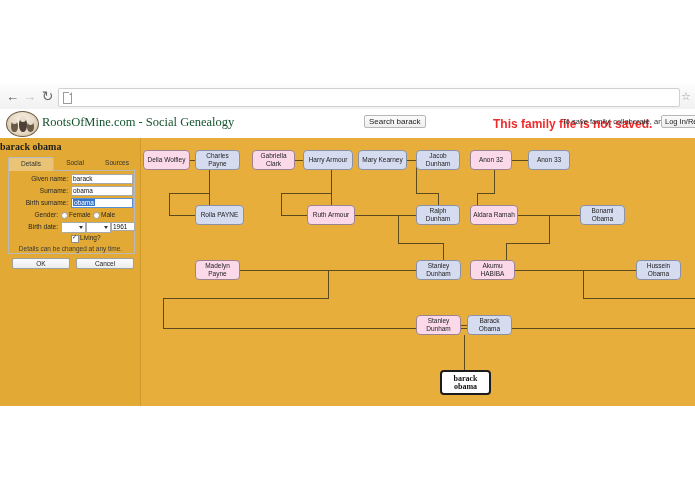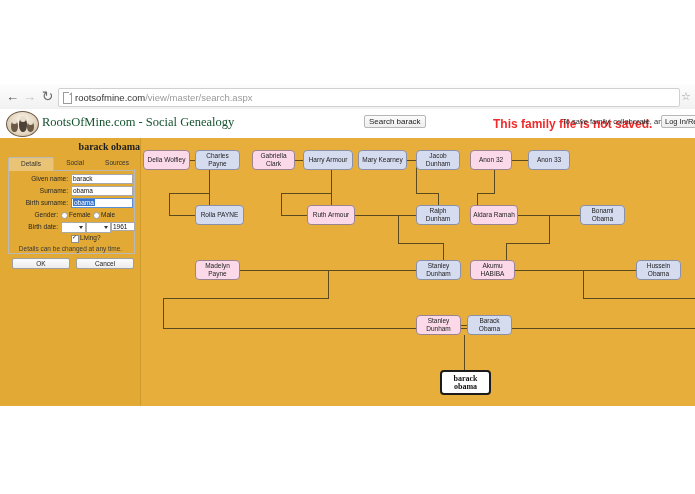--- a/index.html
+++ b/index.html
@@ -50,21 +50,21 @@
   #login-btn{position:absolute;left:661px;top:115px;font-size:7.5px;padding:1px 3px;
              background:linear-gradient(#fbfbfb,#ededed);border:1px solid #b6b6b6;border-radius:2px;
              color:#222;white-space:nowrap;overflow:hidden;width:36px;cursor:pointer;}
 
   
   #canvas{position:absolute;left:0;top:138px;width:695px;height:268px;background:#e8ae3c;overflow:hidden;}
   #sidebar{position:absolute;left:0;top:138px;width:140px;height:268px;background:#e2a935;
            border-right:1px solid #cf9a2c;}
 
   
-  #person-title{position:absolute;left:0;top:141px;width:140px;text-align:right;
+  #person-title{position:absolute;left:0;top:141px;width:140px;text-align:left;
                 font-size:10px;font-weight:bold;color:#1d1d1d;font-family:"Liberation Serif",serif;}
   #tabstrip{position:absolute;left:8px;top:157px;width:125px;height:13px;border-bottom:1px solid #b9b9b9;}
   .tab{position:absolute;top:0;height:12px;line-height:12px;font-size:6.5px;text-align:center;
        color:#333;cursor:pointer;}
   .tab.active{background:#e9c477;border:1px solid #b9b9b9;border-bottom:1px solid #e9c477;border-radius:2px 2px 0 0;}
   #tab-details{left:0;width:44px;}
   #tab-social{left:48px;width:38px;}
   #tab-sources{left:90px;width:38px;}
 
   #form-box{position:absolute;left:8px;top:169px;width:125px;height:84px;background:transparent;
@@ -119,21 +119,20 @@
 <body>
 
 <div id="screen">
 
   <div id="chrome"></div>
   <div class="navbtn" id="back-btn">←</div>
   <div class="navbtn" id="fwd-btn">→</div>
   <div class="navbtn" id="reload-btn">↻</div>
   <div id="omnibox">
     <span id="page-icon"></span>
-    <span id="url-text"><b>rootsofmine.com</b><span>/view/master/search.aspx</span></span>
   </div>
   <div id="star-btn">☆</div>
 
   <div id="site-header"></div>
   <div id="logo">
     <span class="f1"></span>
       <span class="f2"></span>
       <span class="f3"></span>
     <span class="h1"></span>
       <span class="h2"></span>

